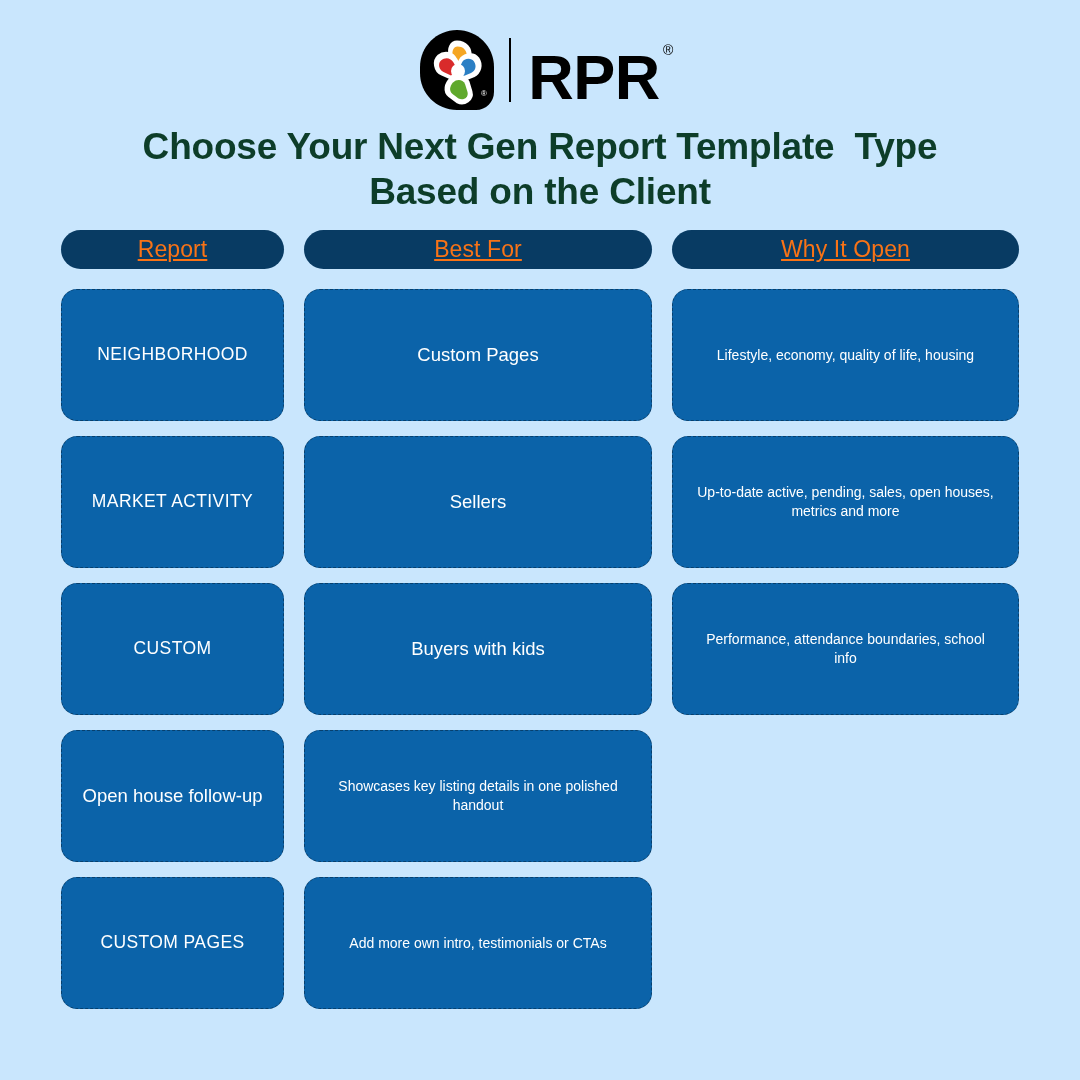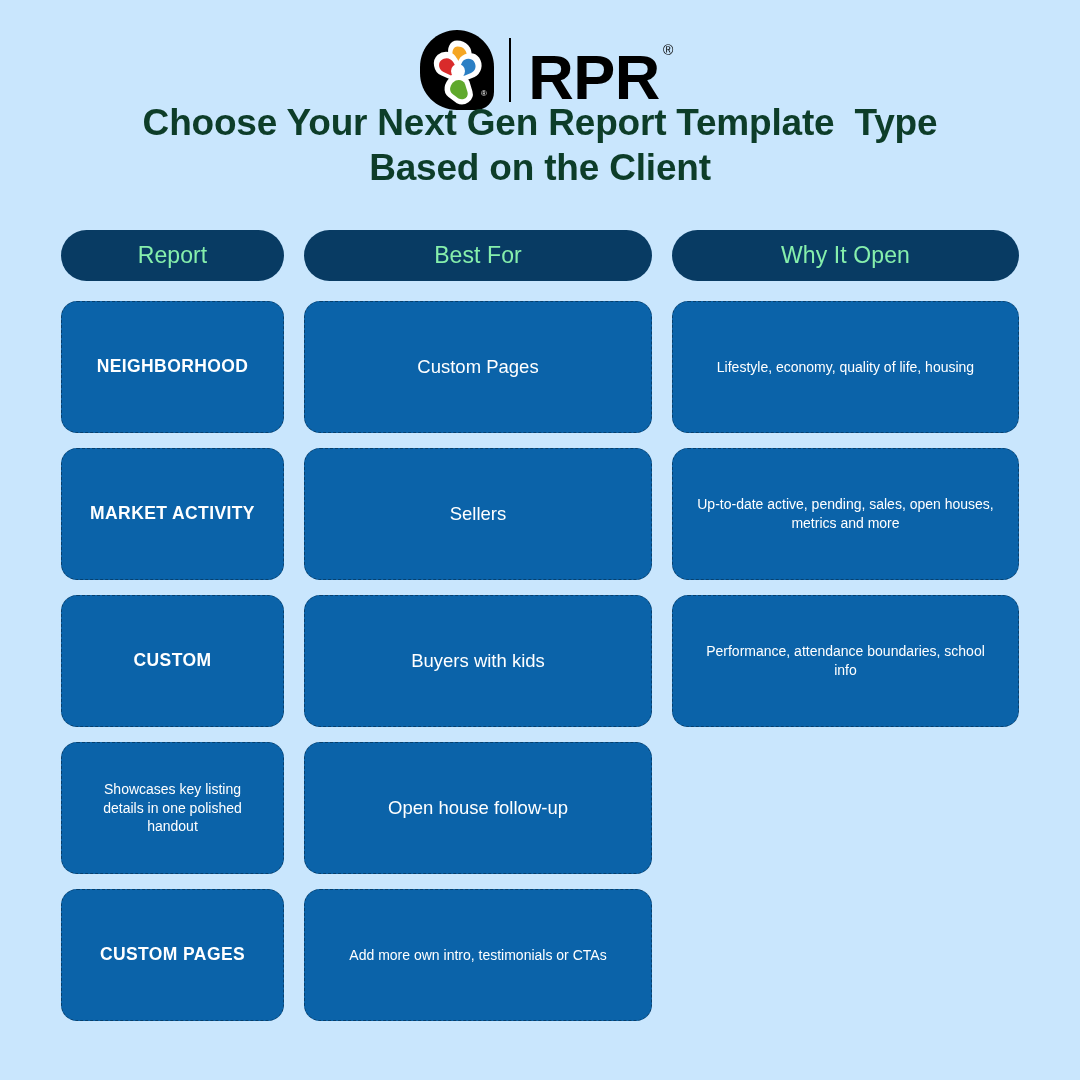--- a/index.html
+++ b/index.html
@@ -62,21 +62,21 @@
     top: 1px;
     right: -13px;
     font-size: 14px;
     font-weight: normal;
   }
 
   
   .title {
     position: absolute;
     left: 0;
-    top: 100px;
+    top: 124px;
     width: 1080px;
     text-align: center;
     color: #0d3d29;
     font-family: "Liberation Sans", sans-serif;
     font-weight: bold;
     font-size: 37px;
     line-height: 1.22;
     letter-spacing: -0.2px;
     white-space: pre-wrap;
   }
@@ -91,49 +91,50 @@
   .row {
     display: grid;
     grid-template-columns: 223px 348px 347px;
     column-gap: 20px;
     margin-bottom: 15px;
   }
   .row.header-row { margin-bottom: 20px; }
   .row.last { margin-bottom: 0; }
 
   .head-cell {
-    height: 51px;
+    height: 39px;
     background: #083b63;
     border-radius: 26px;
     display: flex;
     align-items: center;
     justify-content: center;
-    color: #86efac;
+    color: #f97316;
     font-size: 23px;
     font-weight: normal;
     letter-spacing: 0.1px;
+    text-decoration: underline;
   }
 
   .cell {
     height: 132px;
     background: #0b63a9;
     border: 1px dashed rgba(0,0,0,0.35);
     border-radius: 16px;
     box-sizing: border-box;
     display: flex;
     align-items: center;
     justify-content: center;
     text-align: center;
     color: #ffffff;
     padding: 8px 16px;
     line-height: 1.35;
   }
   .cell.name {
     font-size: 17.5px;
-    font-weight: bold;
+    font-weight: normal;
     letter-spacing: 0.4px;
     text-align: right;
   }
   .cell.best {
     font-size: 18.5px;
     font-weight: normal;
   }
   .cell.why {
     font-size: 14px;
     font-weight: normal;
@@ -188,22 +189,22 @@
       <div class="cell why">Up-to-date active, pending, sales, open houses, metrics and more</div>
     </div>
 
     <div class="row">
       <div class="cell name">CUSTOM</div>
       <div class="cell best">Buyers with kids</div>
       <div class="cell why">Performance, attendance boundaries, school info</div>
     </div>
 
     <div class="row">
+      <div class="cell best">Open house follow-up</div>
       <div class="cell why">Showcases key listing details in one polished handout</div>
-      <div class="cell best">Open house follow-up</div>
     </div>
 
     <div class="row last">
       <div class="cell name">CUSTOM PAGES</div>
       <div class="cell why">Add more own intro, testimonials or CTAs</div>
     </div>
 
   </div>
 </div>
 

